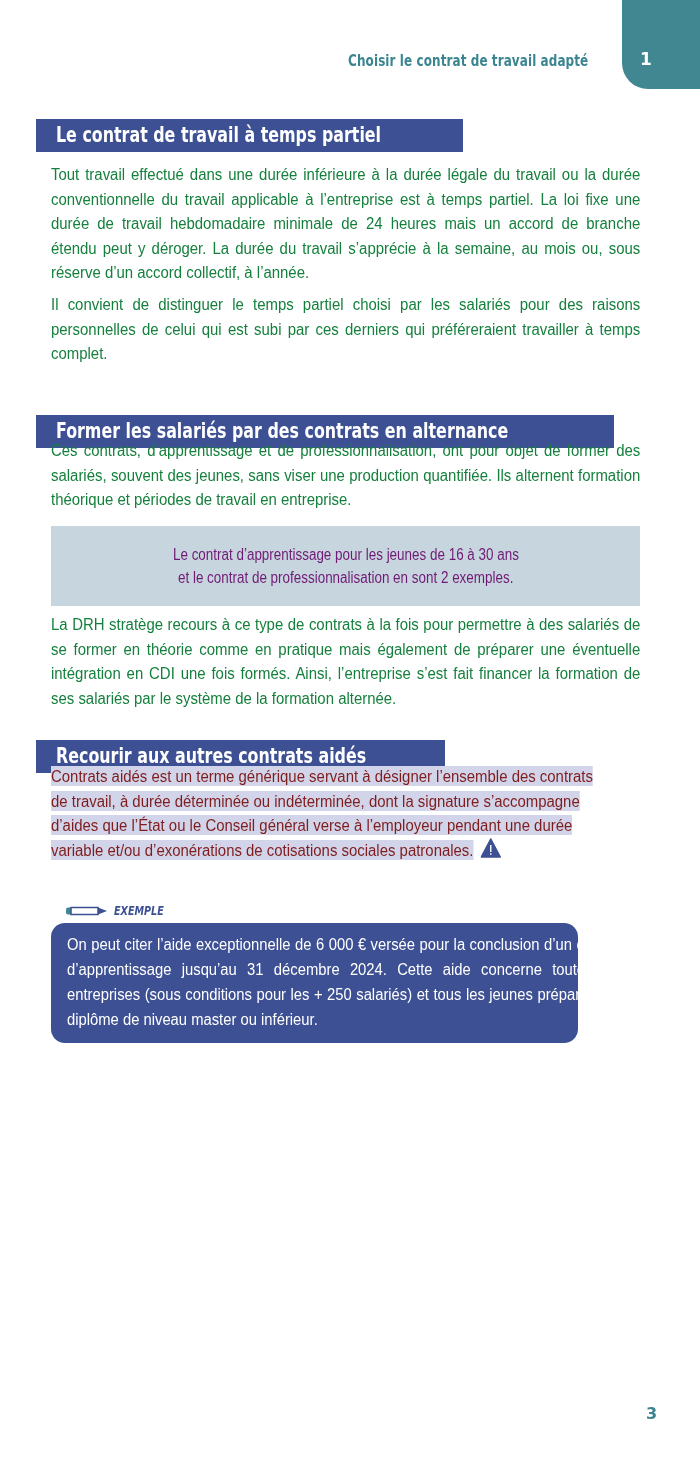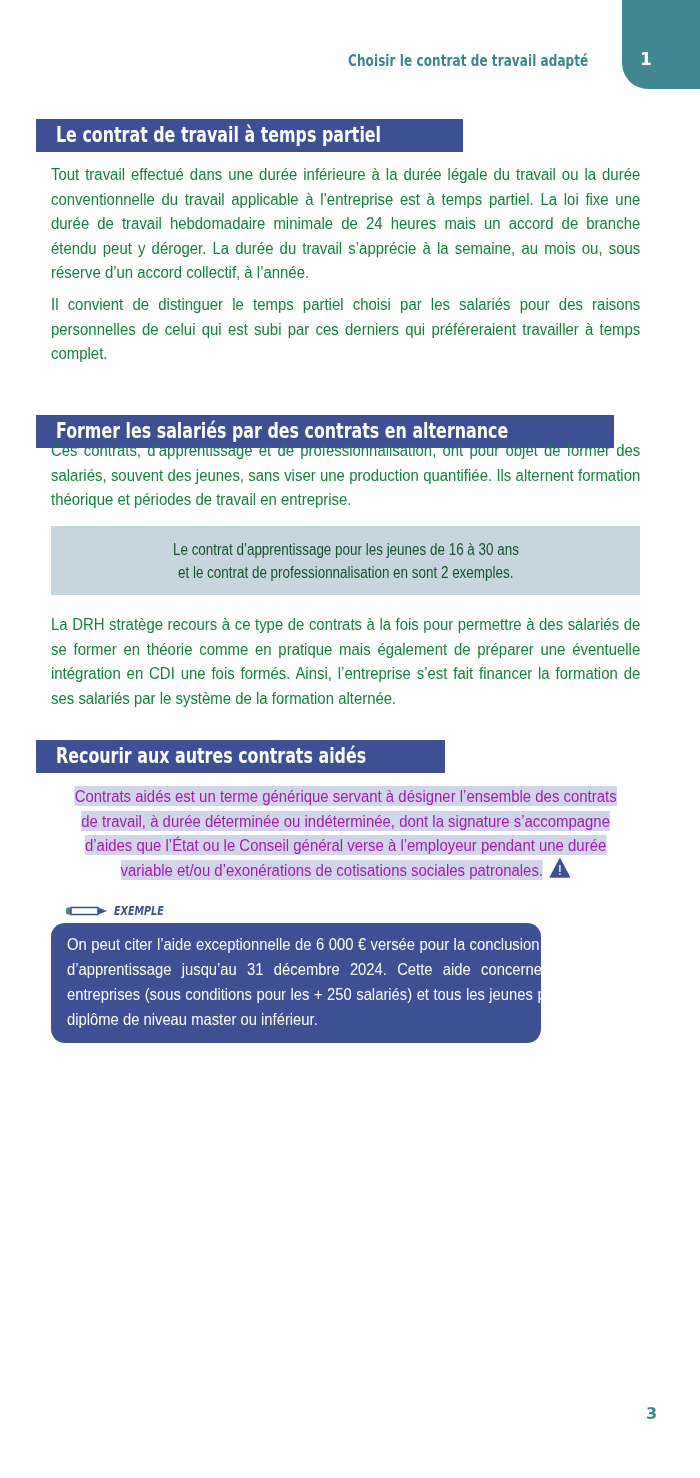--- a/index.html
+++ b/index.html
@@ -32,46 +32,46 @@
 
     .para {
       position: absolute; left: 51px; width: 589px;
       font-family: "Liberation Sans", sans-serif;
       font-size: 17.3px; line-height: 24.6px; color: #15803d;
       text-align: justify;
     }
     .para .sq { display: inline-block; width: 682px; transform: scaleX(0.864); transform-origin: left top; text-align: justify; text-align-last: left; }
 
     .note-box {
-      position: absolute; left: 51px; top: 526px; width: 589px; height: 69px;
+      position: absolute; left: 51px; top: 526px; width: 589px; height: 80px;
       background: #c7d6de;
       display: flex; flex-direction: column; justify-content: center; align-items: center;
-      font-family: "Liberation Sans", sans-serif; font-size: 16px; line-height: 23px; color: #14532d;
+      font-family: "Liberation Sans", sans-serif; font-size: 16px; line-height: 23px; color: #701a75;
     }
     .note-box div { transform: scaleX(0.84); white-space: nowrap; }
 
     .highlight-para {
-      position: absolute; left: 51px; top: 784px; width: 589px;
-      font-family: "Liberation Sans", sans-serif; font-size: 17.3px; line-height: 24.6px; color: #a21caf; text-align: center;
+      position: absolute; left: 51px; top: 764px; width: 589px;
+      font-family: "Liberation Sans", sans-serif; font-size: 17.3px; line-height: 24.6px; color: #7f1d1d;
     }
     .highlight-para .sq { display: inline-block; width: 682px; transform: scaleX(0.864); transform-origin: left top; }
     .hl { background: #d2d4ea; }
     .warn-icon { display: inline-block; vertical-align: -2px; margin-left: 8px; width: 24px; height: 20px; }
 
     .example-label {
       position: absolute; left: 66px; top: 903px; display: flex; align-items: center; gap: 6px;
     }
     .example-label .lbl {
       font-family: "DejaVu Sans Condensed", "DejaVu Sans", sans-serif;
       font-style: italic; font-weight: bold; font-size: 13px; color: #3d5093;
       transform: scaleX(0.82); transform-origin: left center;
     }
 
     .example-box {
-      position: absolute; left: 51px; top: 923px; width: 490px; height: 120px;
+      position: absolute; left: 51px; top: 923px; width: 527px; height: 120px;
       background: #3d5093; border-radius: 14px;
       padding: 9px 16px 0 16px;
       font-family: "Liberation Sans", sans-serif; font-size: 17.3px; line-height: 25px; color: #ffffff;
     }
     .example-box .sq { display: inline-block; width: 648px; transform: scaleX(0.856); transform-origin: left top; text-align: justify; text-align-last: left; }
 
     .page-number {
       position: absolute; top: 1404px; left: 646px;
       font-family: "DejaVu Sans", sans-serif; font-weight: bold; font-size: 16px; color: #3b8590;
     }

